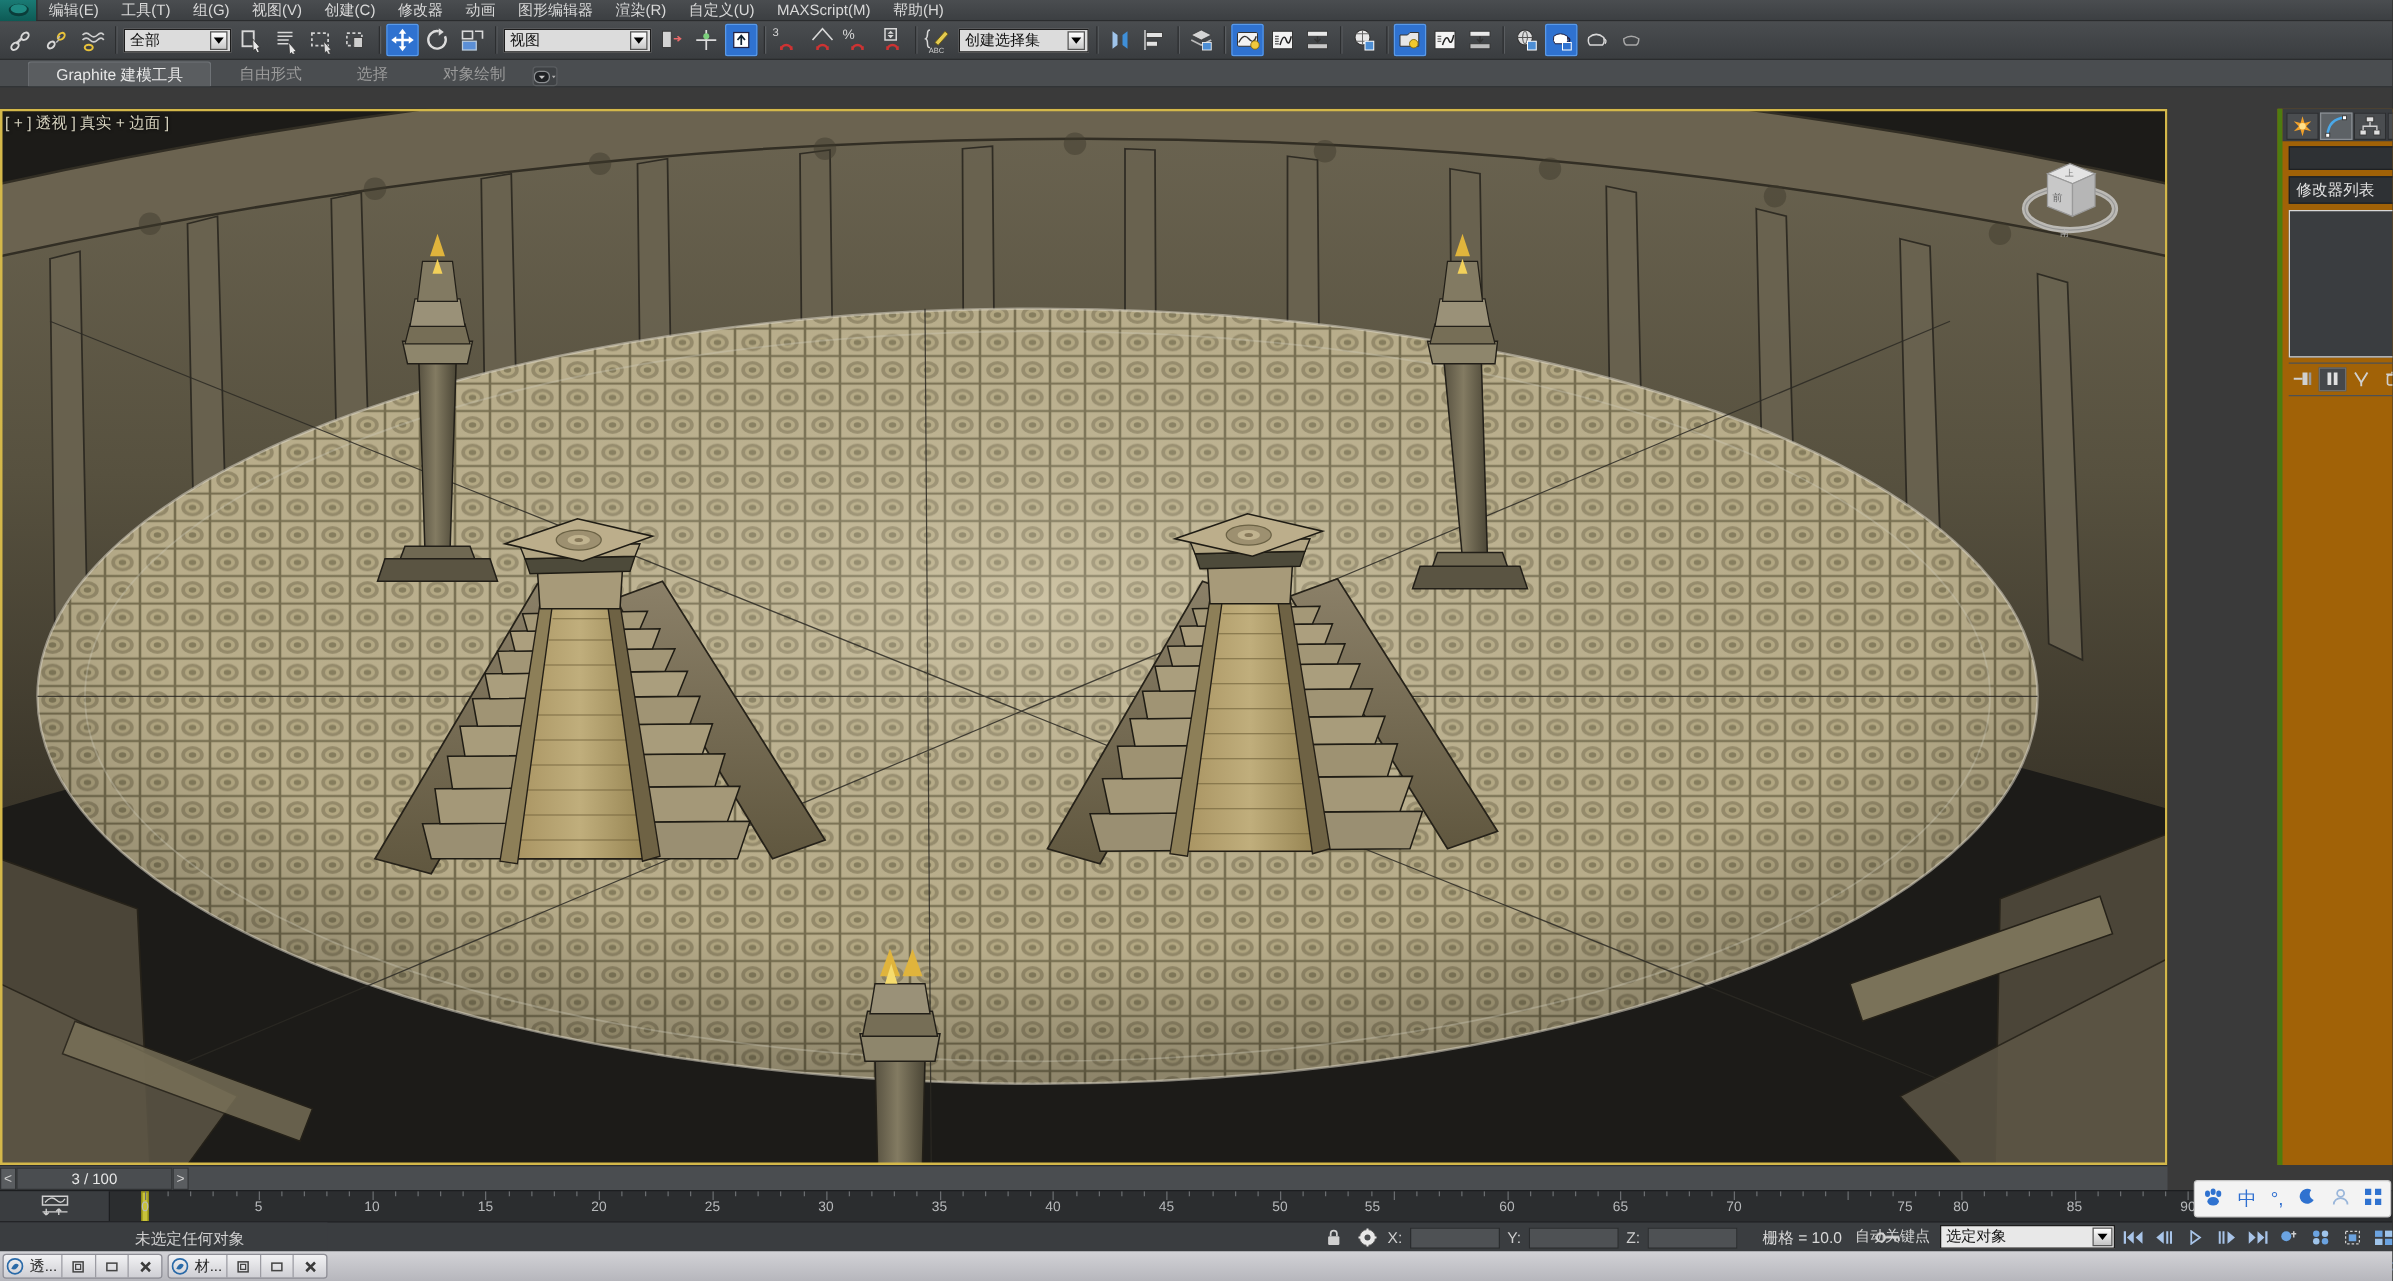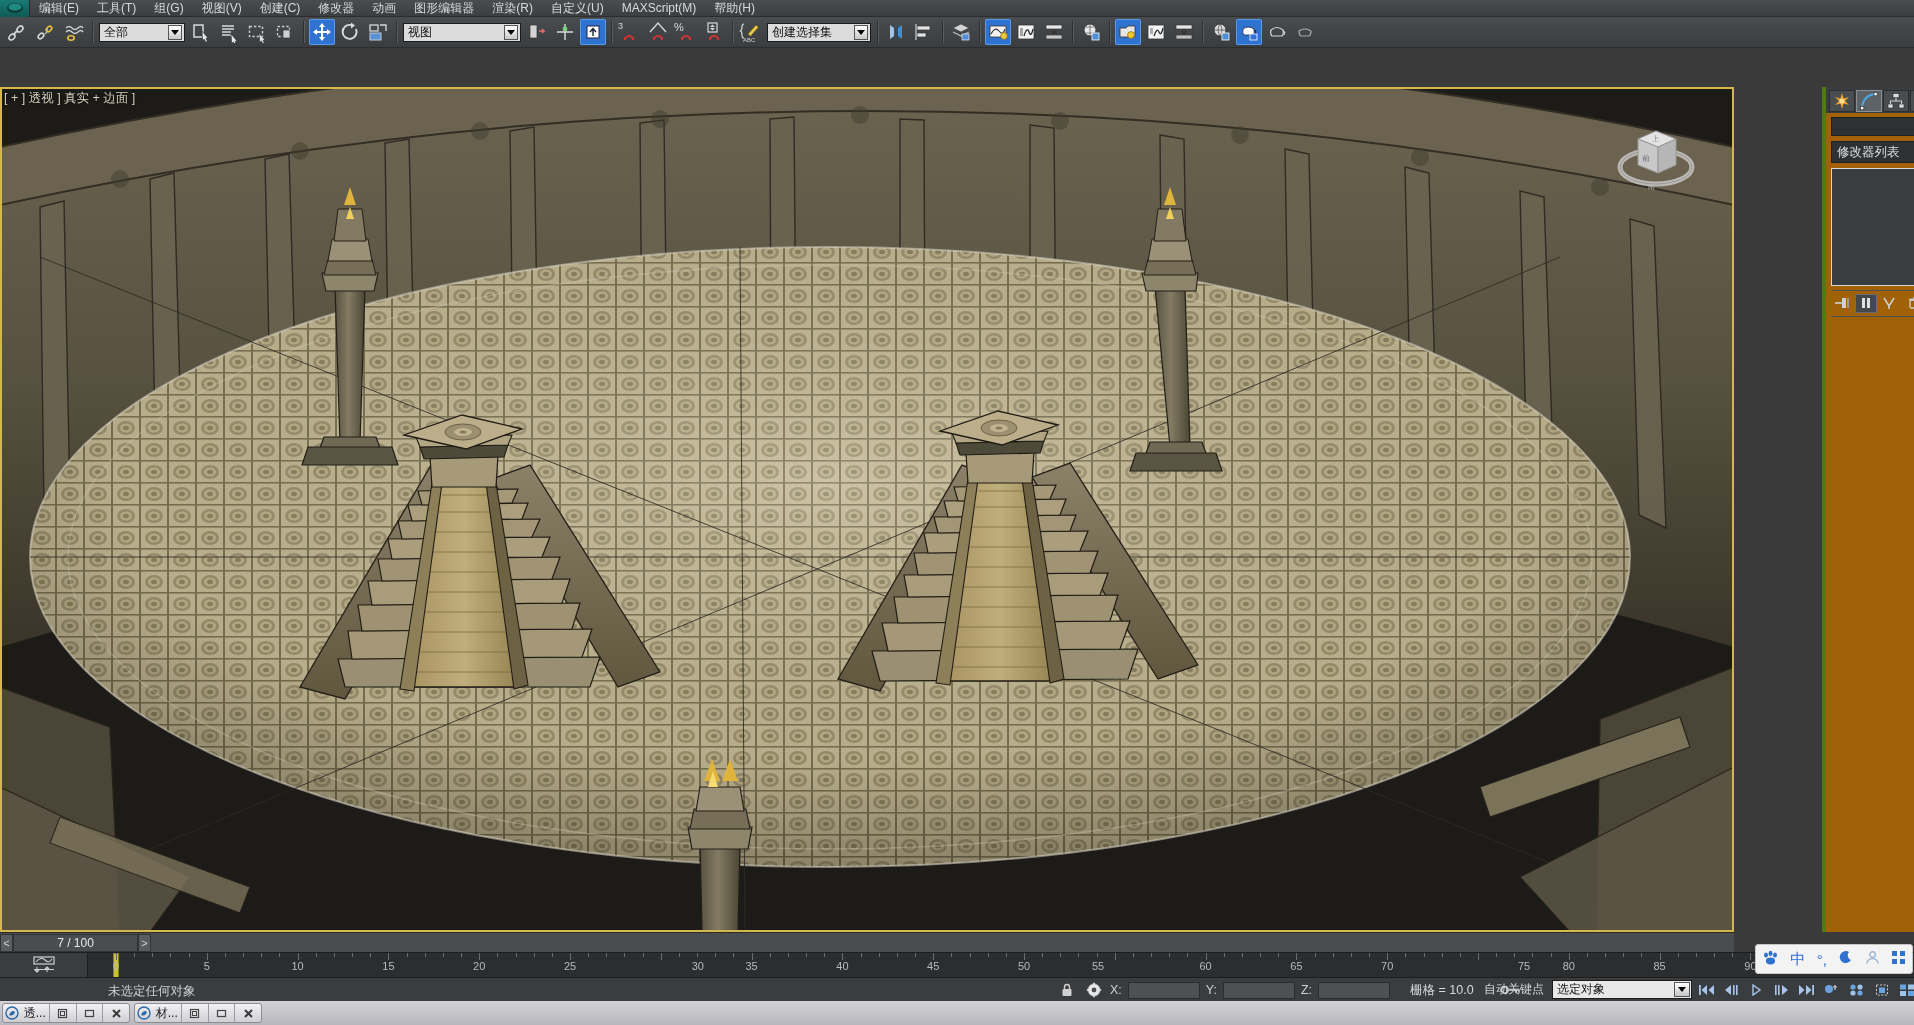--- a/index.html
+++ b/index.html
@@ -551,20 +551,33 @@
         <path d="M17 10 q3 1 1 4" stroke="#d8d8d8" stroke-width="1.1" fill="none"></path>
       </svg>
     </div>
     <div class="tbtn">
       <svg width="22" height="22" viewBox="0 0 22 22">
         <path d="M5 10 q6 -4 12 0 q0 4 -2 5 h-8 q-2 -1 -2 -5z" fill="none" stroke="#a8a8a8" stroke-width="1.2"></path>
       </svg>
     </div>
   </div>
 
+  <div class="ribbon">
+    <div class="rbtab active">Graphite 建模工具</div>
+    <div class="rbtab">自由形式</div>
+    <div class="rbtab">选择</div>
+    <div class="rbtab">对象绘制</div>
+    <div class="rbflyout">
+      <svg width="18" height="11" viewBox="0 0 18 11">
+        <rect x="0.5" y="1" width="12" height="9" rx="4" fill="#202225" stroke="#8a8d90" stroke-width="1"></rect>
+        <path d="M4 4.6 h5 l-2.5 2.6z" fill="#c8c8c8"></path>
+        <path d="M14.5 4.6 h3 l-1.5 2z" fill="#b0b0b0"></path>
+      </svg>
+    </div>
+  </div>
 
 
   <div class="viewportwrap">
     <div class="vp">
 
       <svg width="1734" height="845" viewBox="0 0 1734 845" style="display:block">
         <defs>
 
           <pattern id="tilePat" width="28" height="22" patternUnits="userSpaceOnUse">
             <rect width="28" height="22" fill="#b8ad88"></rect>
@@ -893,21 +906,21 @@
           <path d="M2.5 4 h8 M2.5 6 h8 M2.5 8 h5" stroke="#eee" stroke-width=".9"></path>
           <path d="M11 9 l4 3 l-5 .6z" fill="#e8e8e8"></path>
         </svg>
       </div>
     </div>
     <div class="cpdiv"></div>
   </div>
 
   <div class="timeslider">
     <div class="tsarrow">&lt;</div>
-    <div class="tsfield">7 / 100</div>
+    <div class="tsfield">3 / 100</div>
     <div class="tsarrow">&gt;</div>
     <div class="tsrest"></div>
   </div>
 
   <div class="trackbar">
     <div class="tbleft">
       <svg width="26" height="20" viewBox="0 0 26 20">
         <rect x="3" y="2" width="20" height="7" fill="none" stroke="#cfcfcf" stroke-width="1.2"></rect>
         <path d="M5 7 q5 -6 9 -2 t7 -1" stroke="#cfcfcf" stroke-width="1.1" fill="none"></path>
         <path d="M6 12 v5 M6 17 l-2 -2 M6 17 l2 -2" stroke="#cfcfcf" stroke-width="1.1" fill="none"></path>
@@ -1016,21 +1029,21 @@
         <div class="tick minor" style="left: 1771.36px;"></div>
         <div class="tick minor" style="left: 1789.52px;"></div>
         <div class="tick minor" style="left: 1807.68px;"></div>
         <div class="tick minor" style="left: 1825.84px;"></div>
         <div class="ticklabel" style="left: 28px;">0</div>
         <div class="ticklabel" style="left: 118.8px;">5</div>
         <div class="ticklabel" style="left: 209.6px;">10</div>
         <div class="ticklabel" style="left: 300.4px;">15</div>
         <div class="ticklabel" style="left: 391.2px;">20</div>
         <div class="ticklabel" style="left: 482px;">25</div>
-        <div class="ticklabel" style="left: 572.8px; margin-left: 37px;">30</div>
+        <div class="ticklabel" style="left: 572.8px;">30</div>
         <div class="ticklabel" style="left: 663.6px;">35</div>
         <div class="ticklabel" style="left: 754.4px;">40</div>
         <div class="ticklabel" style="left: 845.2px;">45</div>
         <div class="ticklabel" style="left: 936px;">50</div>
         <div class="ticklabel" style="left: 1010px;">55</div>
         <div class="ticklabel" style="left: 1117.6px;">60</div>
         <div class="ticklabel" style="left: 1208.4px;">65</div>
         <div class="ticklabel" style="left: 1299.2px;">70</div>
         <div class="ticklabel" style="left: 1436px;">75</div>
         <div class="ticklabel" style="left: 1480.8px;">80</div>

